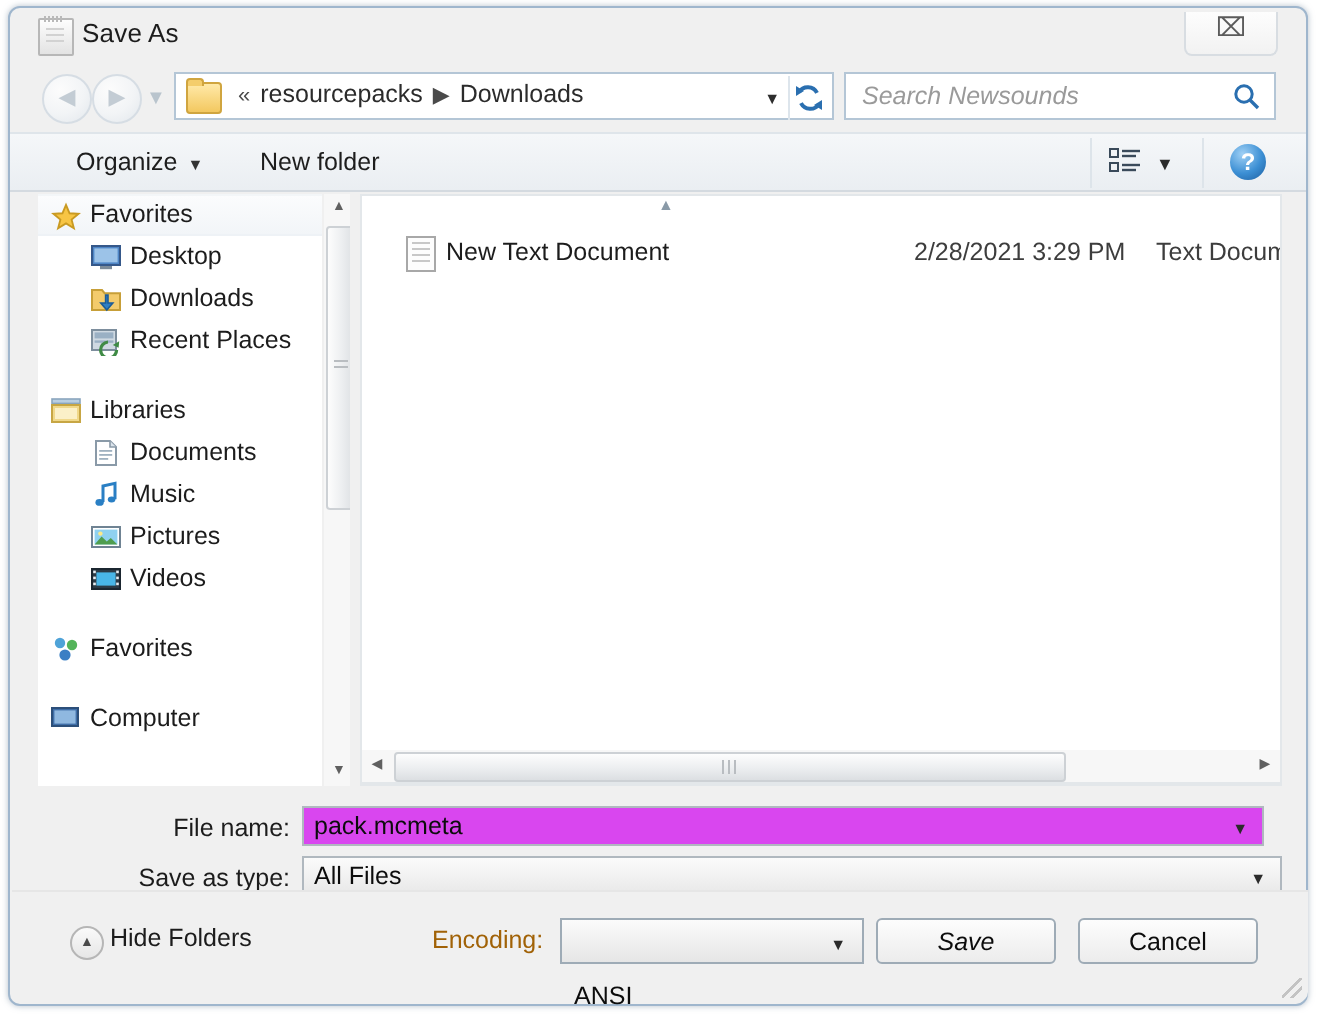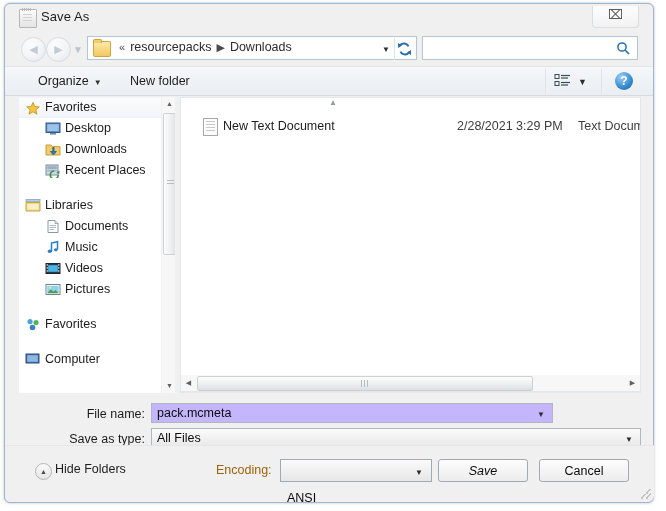--- a/index.html
+++ b/index.html
@@ -337,22 +337,22 @@
   }
   
   .form-label {
     position: absolute;
     font-size: 12.5px; color: #1c1c1c; text-align: right;
   }
   #lbl-filename { left: 36px; top: 403px; width: 104px; }
   #lbl-savetype { left: 36px; top: 428px; width: 104px; }
   #input-filename {
     position: absolute; left: 146px; top: 399px;
-    width: 402px; height: 20px;
-    background: #c4b5fd;
+    width: 481px; height: 20px;
+    background: #d946ef;
     border: 1px solid #b0b8bf;
     box-sizing: border-box;
     cursor: text;
   }
   #filename-value {
     position: absolute; left: 5px; top: 2px;
     font-size: 12.5px; color: #0c0c0c;
   }
   #select-savetype {
     position: absolute; left: 146px; top: 424px;
@@ -474,20 +474,21 @@
         <svg viewBox="0 0 16 16" width="17" height="16" aria-hidden="true">
           <path d="M3 5 A5.2 5.2 0 0 1 12 5.4" stroke="#2a6fb0" stroke-width="2" fill="none"></path>
           <path d="M13 11 A5.2 5.2 0 0 1 4 10.6" stroke="#2a6fb0" stroke-width="2" fill="none"></path>
           <path d="M1.5 2 L5.5 4.5 L1.5 7 Z" fill="#2a6fb0"></path>
           <path d="M14.5 14 L10.5 11.5 L14.5 9 Z" fill="#2a6fb0"></path>
         </svg>
       </div>
     </div>
 
     <div id="searchbox">
+      <div id="search-placeholder">Search Newsounds</div>
       <div id="search-icon">
         <svg viewBox="0 0 14 14" width="14" height="14" aria-hidden="true">
           <circle cx="6" cy="6" r="4.1" stroke="#2a6fb0" stroke-width="1.5" fill="none"></circle>
           <line x1="9" y1="9" x2="13" y2="13" stroke="#2a6fb0" stroke-width="1.7"></line>
         </svg>
       </div>
     </div>
   </div>
 
   <div id="toolbar">
@@ -587,45 +588,45 @@
           <path d="M6.5 11 V3 l6-1.3 V9.6" stroke="#2a7fc4" stroke-width="1.5" fill="none"></path>
           <ellipse cx="4.8" cy="11.2" rx="2.1" ry="1.7" fill="#2a7fc4"></ellipse>
           <ellipse cx="10.8" cy="9.8" rx="1.9" ry="1.5" fill="#2a7fc4"></ellipse>
         </svg>
       </span>
       <span>Music</span>
     </div>
     <div class="side-item">
       <span class="side-icon">
         <svg viewBox="0 0 16 15" width="16" height="15" aria-hidden="true">
+          <rect x="1" y="2.5" width="14" height="10" fill="#ffffff" stroke="#6f8393" stroke-width="1"></rect>
+          <rect x="2.3" y="3.8" width="11.4" height="7.4" fill="#8fd1f0"></rect>
+          <path d="M2.3 11.2 l3.5-4 l2.6 2.6 l2-1.8 l3.3 3.2 Z" fill="#4f9e4f"></path>
+          <circle cx="5.2" cy="5.8" r="1.1" fill="#fbe98a"></circle>
+        </svg>
+      </span>
+      <span>Pictures</span>
+    </div>
+    <div class="side-item">
+      <span class="side-icon">
+        <svg viewBox="0 0 16 15" width="16" height="15" aria-hidden="true">
           <rect x="1" y="2.5" width="14" height="10" fill="#2b3a46" stroke="#1b2630" stroke-width="1"></rect>
           <rect x="3.2" y="4.2" width="9.6" height="6.6" fill="#49b6e8"></rect>
           <g fill="#e8eef3">
               <rect x="1.6" y="3.3" width="1.3" height="1.3"></rect>
               <rect x="1.6" y="6.3" width="1.3" height="1.3"></rect>
               <rect x="1.6" y="9.3" width="1.3" height="1.3"></rect>
               <rect x="13.1" y="3.3" width="1.3" height="1.3"></rect>
               <rect x="13.1" y="6.3" width="1.3" height="1.3"></rect>
               <rect x="13.1" y="9.3" width="1.3" height="1.3"></rect>
             </g>
         </svg>
       </span>
       <span>Videos</span>
     </div>
-    <div class="side-item">
-      <span class="side-icon">
-        <svg viewBox="0 0 16 15" width="16" height="15" aria-hidden="true">
-          <rect x="1" y="2.5" width="14" height="10" fill="#ffffff" stroke="#6f8393" stroke-width="1"></rect>
-          <rect x="2.3" y="3.8" width="11.4" height="7.4" fill="#8fd1f0"></rect>
-          <path d="M2.3 11.2 l3.5-4 l2.6 2.6 l2-1.8 l3.3 3.2 Z" fill="#4f9e4f"></path>
-          <circle cx="5.2" cy="5.8" r="1.1" fill="#fbe98a"></circle>
-        </svg>
-      </span>
-      <span>Pictures</span>
-    </div>
 
     <div class="side-spacer"></div>
 
     <div class="side-group">
       <span class="side-icon">
         <svg viewBox="0 0 16 15" width="16" height="15" aria-hidden="true">
           <circle cx="5" cy="4.5" r="2.6" fill="#4fa3d8"></circle>
           <circle cx="11" cy="5.5" r="2.6" fill="#54b45a"></circle>
           <circle cx="7.5" cy="10.5" r="2.8" fill="#3b7fc4"></circle>
         </svg>

